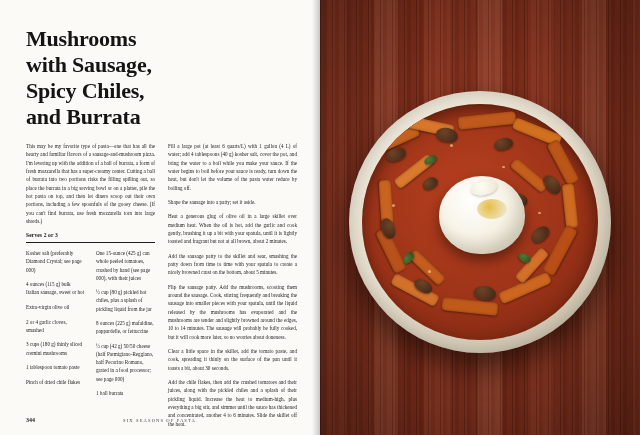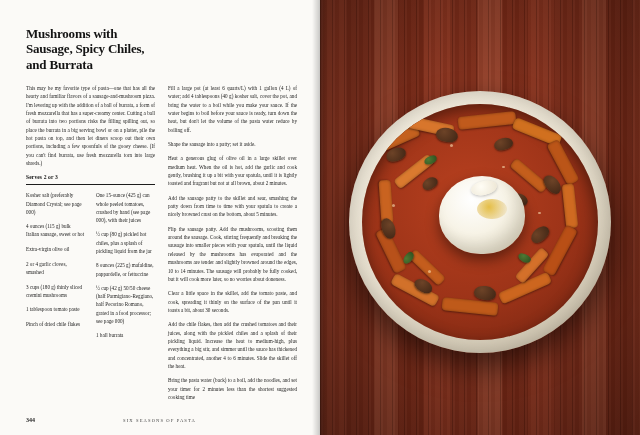--- a/index.html
+++ b/index.html
@@ -25,21 +25,21 @@
     position: relative;
     width: 320px;
     height: 435px;
     background: #fbfaf7;
     box-sizing: border-box;
     padding: 26px 22px 18px 26px;
   }
   #page-title {
     font-family: "Liberation Serif", serif;
     font-weight: bold;
-    font-size: 13px;
+    font-size: 22px;
     line-height: 1.18;
     letter-spacing: -0.2px;
     color: #141414;
     margin: 0 0 12px 0;
     width: 128px;
   }
   .columns {
     display: flex;
     gap: 13px;
   }

